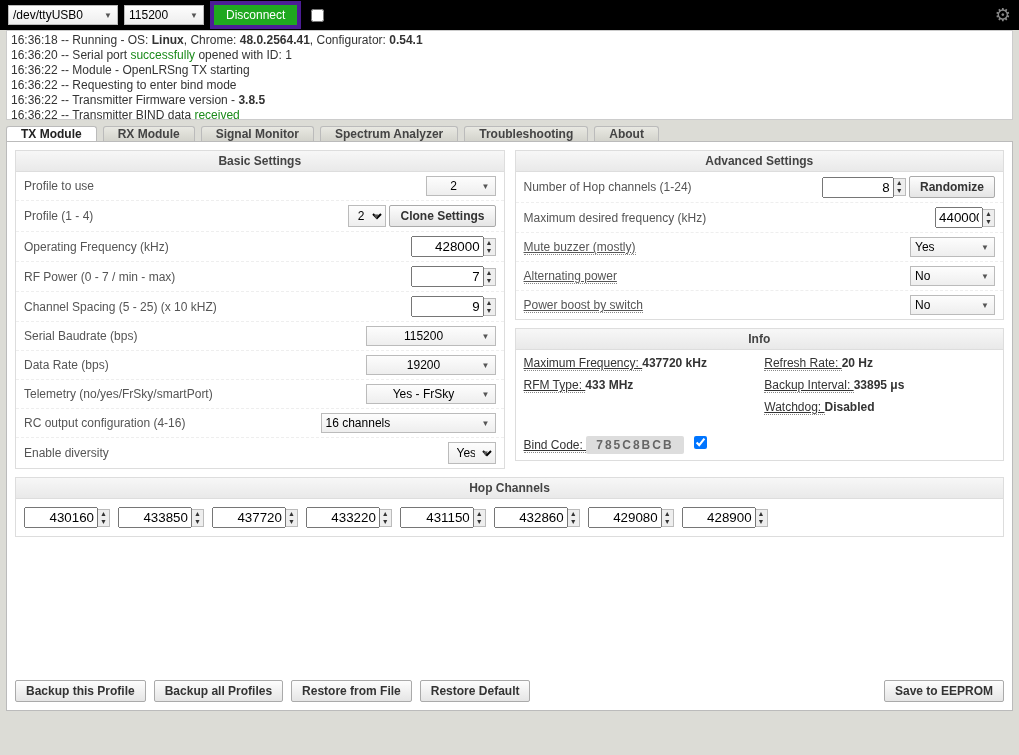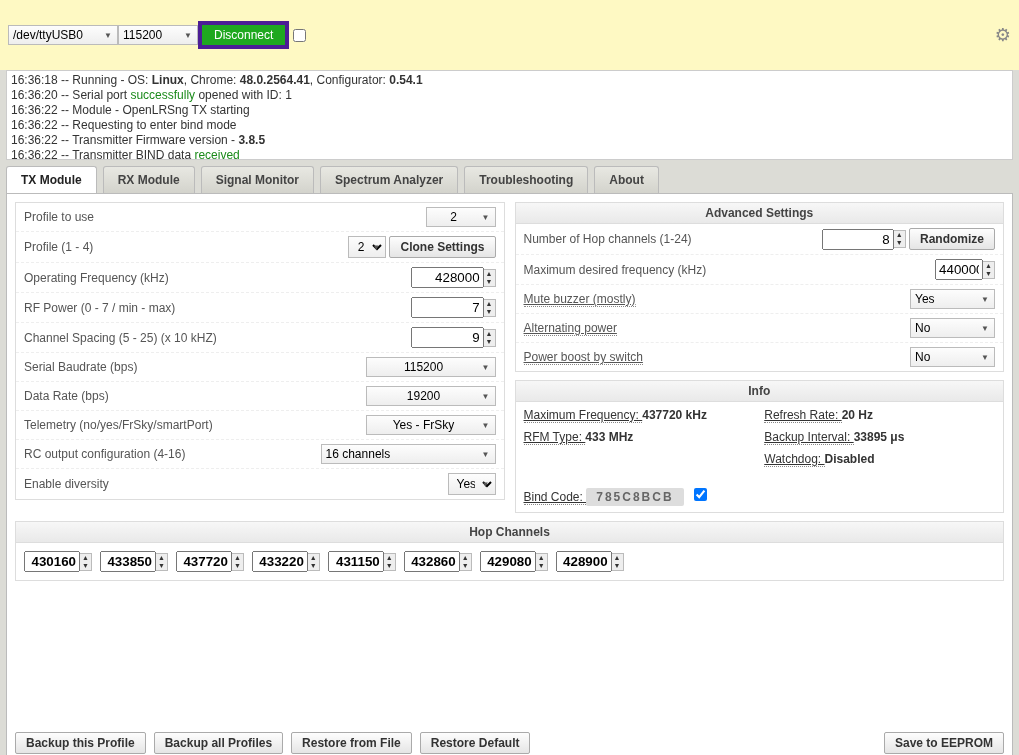--- a/index.html
+++ b/index.html
@@ -9,22 +9,23 @@
     font-size: 12px;
     background: #dcdcd6;
     color: #333;
     width: 1019px;
     height: 755px;
     overflow: hidden;
   }
   .toolbar {
     display: flex;
     align-items: center;
-    padding: 21px 8px;
-    background: #fef9c3;
+    gap: 6px;
+    padding: 1px 8px;
+    background: #000000;
   }
   select, input[type="text"], input[type="number"] {
     font-family: inherit;
     font-size: 12px;
     padding: 2px 4px;
     border: 1px solid #bbb;
     background: linear-gradient(#fdfdfd,#eee);
   }
   .greenbtn {
     background: #1fa81f;
@@ -55,21 +56,21 @@
   .log-line b { font-weight: bold; }
   .tab-bar {
     display: flex;
     gap: 6px;
     margin: 6px 6px 0 6px;
   }
   .tab {
     background: linear-gradient(#e8e8e2,#d3d3cc);
     border: 1px solid #bbb;
     border-bottom: none;
-    padding: 6px 14px;
+    padding: 0 14px;
     font-weight: bold;
     color: #444;
     border-radius: 3px 3px 0 0;
     cursor: pointer;
   }
   .tab.active {
     background: #fff;
     color: #222;
   }
   .tab-panel {
@@ -127,21 +128,21 @@
     font-weight: bold;
     color: #666;
     border-radius: 2px;
     margin-top: 36px;
   }
   .hop-channels-row {
     display: flex;
     gap: 8px;
     padding: 8px;
   }
-  .hop-input input { width: 56px; text-align: right; font-weight: bold; }
+  .hop-input input { width: 74px; text-align: right; }
   .bottom-bar {
     position: absolute;
     left: 8px; right: 8px; bottom: 8px;
     display: flex;
     align-items: center;
     gap: 8px;
   }
   .bottom-bar .btn { font-weight: bold; }
   .spacer { flex: 1; }
   select.sel, select.sel-sm, select.sel-xs {
@@ -192,20 +193,21 @@
     <div class="tab">Spectrum Analyzer</div>
     <div class="tab">Troubleshooting</div>
     <div class="tab">About</div>
   </div>
 
 <div class="tab-panel">
   <div class="cols">
 
     <div class="col">
       <div class="fieldset">
+        <div class="fieldset-title">Basic Settings</div>
 
         <div class="row">
           <label>Profile to use</label>
           <span class="select-wrap"><select class="sel" style="width:70px;text-align:center"><option>2</option></select></span>
         </div>
 
         <div class="row">
           <label>Profile (1 - 4)</label>
           <span class="select-wrap"><select style="width:38px;text-align:center"><option>2</option></select></span>
           &nbsp;

